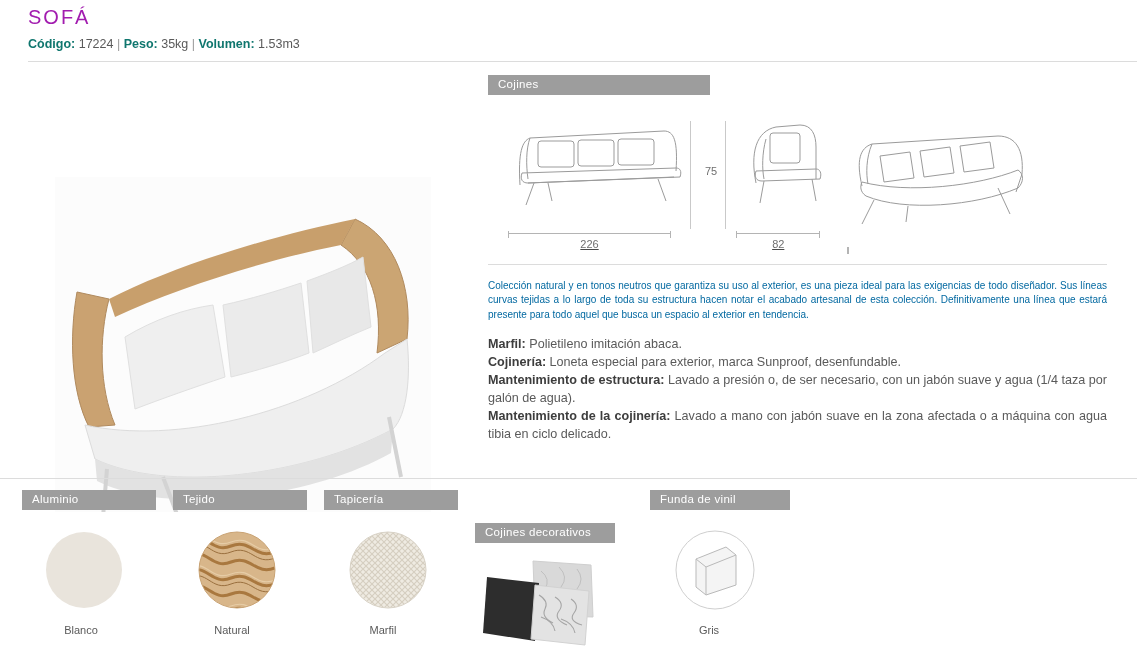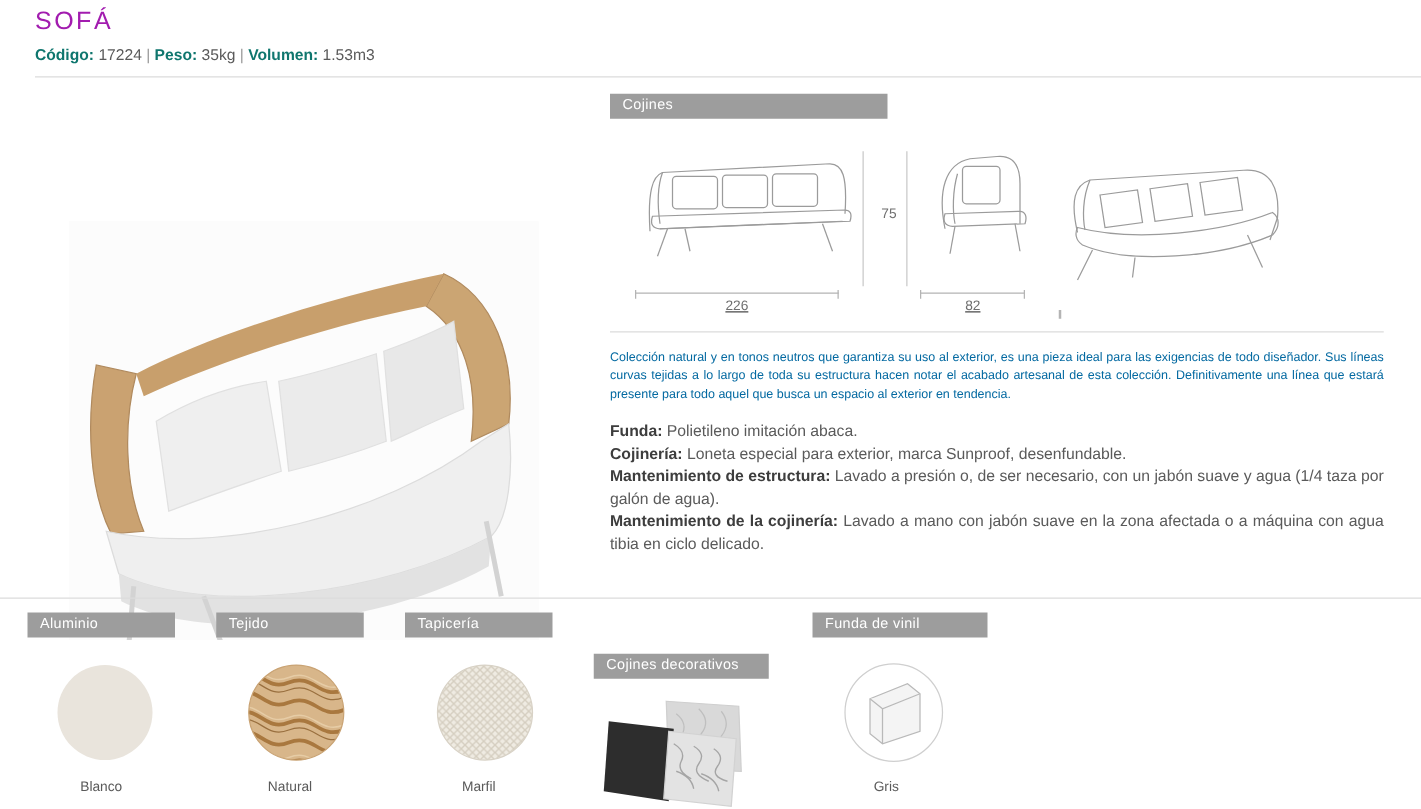--- a/index.html
+++ b/index.html
@@ -149,21 +149,21 @@
     left: 22px;
     right: 0;
     display: flex;
   }
   .swatch {
     width: 151px;
     position: relative;
   }
   .swatch.wide { width: 175px; margin-top: 33px; }
   .swatch .tab-label {
-    width: 118px;
+    width: 134px;
     display:block;
   }
   .swatch.wide .tab-label { width: 162px; }
   .swatch .tab-label.medium { width: 140px; }
   .sw-art {
     height: 96px;
     margin-top: 12px;
     display: flex;
     align-items: center;
     justify-content: flex-start;
@@ -299,21 +299,21 @@
         <div class="dim-line" style="width:0;height:0;border:0;"></div>
       </div>
     </div>
 
     <div class="text-divider"></div>
 
     <p class="desc">Colección natural y en tonos neutros que garantiza su uso al exterior, es una pieza ideal para las exigencias de todo diseñador. Sus líneas curvas tejidas a lo largo de toda su estructura hacen notar el acabado artesanal de esta colección. Definitivamente una línea que estará presente para todo aquel que busca un espacio al exterior en tendencia.</p>
 
     <div class="specs">
       <div>
-        <b>Funda:</b>
+        <b>Marfil:</b>
         <span>Polietileno imitación abaca.</span>
       </div>
       <div>
         <b>Cojinería:</b>
         <span>Loneta especial para exterior, marca Sunproof, desenfundable.</span>
       </div>
       <div>
         <b>Mantenimiento de estructura:</b>
         <span>Lavado a presión o, de ser necesario, con un jabón suave y agua (1/4 taza por galón de agua).</span>
       </div>

